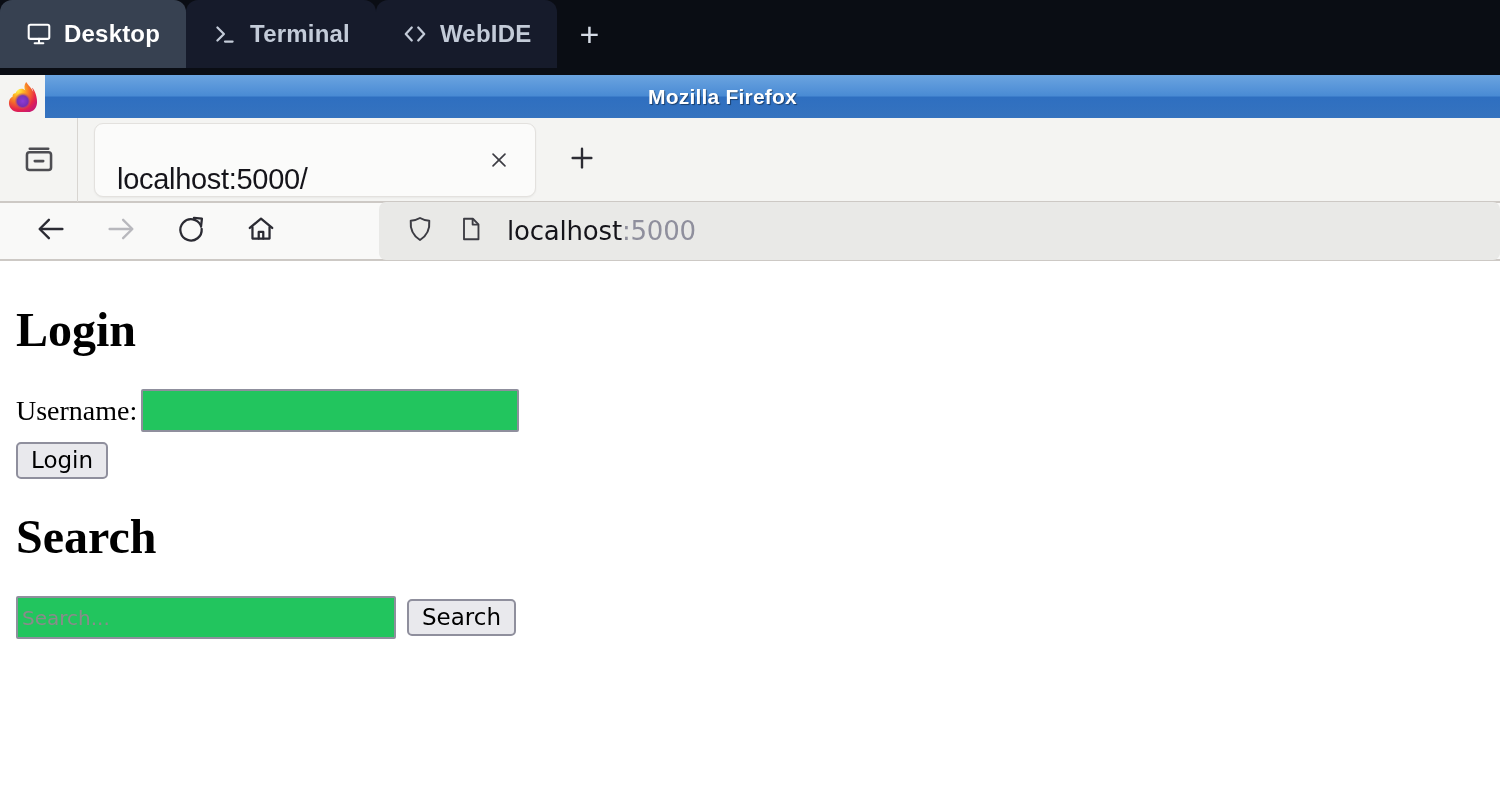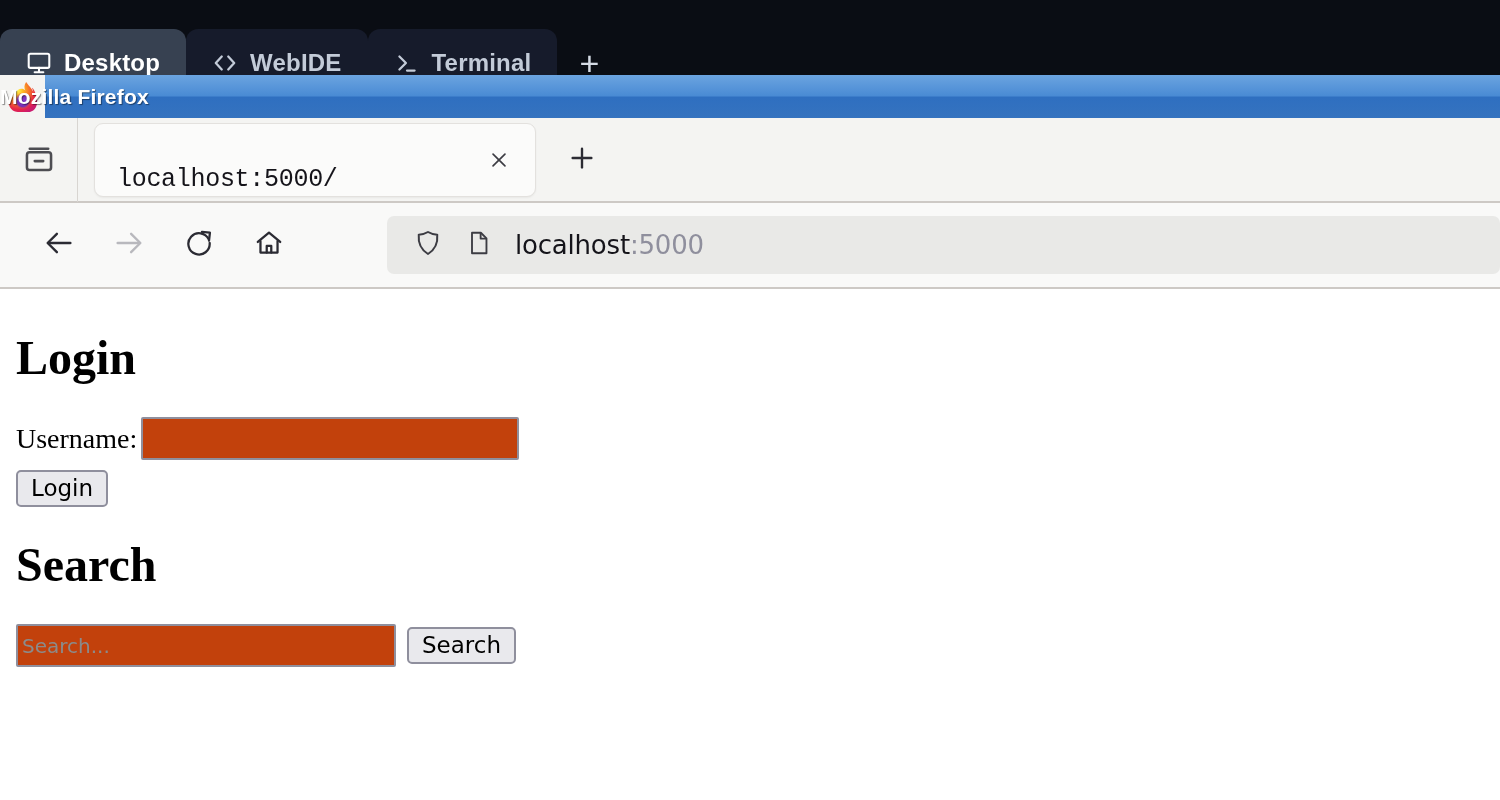--- a/index.html
+++ b/index.html
@@ -20,23 +20,21 @@
   }
 
   
   .env-tabstrip {
     position: absolute;
     left: 0; top: 0;
     width: 1300px;
     height: 75px;
     background: #0a0d14;
     display: flex;
-    align-items: flex-end;
-    box-sizing: border-box;
-    margin-top: 22px;
+    box-sizing: border-box;
   }
   .env-tab {
     height: 68px;
     display: flex;
     align-items: center;
     gap: 12px;
     padding: 0 26px;
     border-radius: 12px 12px 0 0;
     box-sizing: border-box;
     font-size: 24px;
@@ -100,21 +98,21 @@
     height: 43px;
     background: #f4f4f2;
     display: flex;
     align-items: center;
     justify-content: center;
     flex: 0 0 auto;
   }
   .ff-title {
     position: absolute;
     left: 0; right: 0;
-    text-align: left;
+    text-align: center;
     color: #ffffff;
     font-size: 21px;
     font-weight: bold;
     text-shadow: 1px 1px 1px rgba(0,0,0,.45);
     letter-spacing: .2px;
     padding-right: 55px;
     box-sizing: border-box;
     pointer-events: none;
   }
 
@@ -147,26 +145,26 @@
     border-radius: 9px;
     display: flex;
     align-items: center;
     box-sizing: border-box;
     padding: 0 14px 0 22px;
     box-shadow: 0 1px 2px rgba(0,0,0,.05);
     flex: 0 0 auto;
   }
   .ff-tab-title {
     flex: 1 1 auto;
-    font-size: 25px;
+    font-size: 29px;
     color: #15141a;
     white-space: nowrap;
     overflow: hidden;
     text-overflow: ellipsis;
-    font-family: Liberation Mono, monospace;
+    font-family: Liberation Sans, sans-serif;
     letter-spacing: -.3px;
     margin-top: 40px;
   }
   .ff-tab-close {
     width: 44px;
     height: 44px;
     display: flex;
     align-items: center;
     justify-content: center;
     flex: 0 0 auto;
@@ -178,27 +176,27 @@
     margin-left: 16px;
     display: flex;
     align-items: center;
     justify-content: center;
     border-radius: 6px;
     flex: 0 0 auto;
   }
 
   
   .ff-navbar {
-    height: 86px;
+    height: 58px;
     background: #f9f9f8;
     border-bottom: 2px solid #cdc9c5;
     display: flex;
     align-items: center;
     box-sizing: border-box;
-    padding-left: 30px;
+    padding-left: 22px;
   }
   .nav-btn {
     width: 58px;
     height: 58px;
     display: flex;
     align-items: center;
     justify-content: center;
     border-radius: 6px;
     flex: 0 0 auto;
     margin-right: 12px;
@@ -253,21 +251,21 @@
     font-family: "Liberation Serif", "DejaVu Serif", serif;
     color: #000;
     white-space: nowrap;
   }
   input.ua-input {
     font-family: "DejaVu Sans", sans-serif;
     font-size: 20px;
     padding: 2px 4px;
     border: 2px solid #8f8f9d;
     border-radius: 2px;
-    background: #c2410c;
+    background: #22c55e;
     color: #000;
     box-sizing: border-box;
     outline: none;
   }
   #username-field { width: 378px; height: 43px; margin-left: 4px; }
   #password-field { width: 378px; height: 43px; margin-left: 4px; }
   #search-field   { width: 380px; height: 43px; }
 
   button.ua-button {
     font-family: "DejaVu Sans", sans-serif;
@@ -303,35 +301,35 @@
           <line x1="12" y1="16.5" x2="12" y2="20"></line>
           <line x1="8" y1="20.5" x2="16" y2="20.5"></line>
         </svg>
       </span>
       <span class="env-tab-label">Desktop</span>
     </div>
 
     <div class="env-tab inactive">
       <span class="env-ico">
         <svg width="26" height="26" viewBox="0 0 24 24" fill="none" stroke="#c3cbd8" stroke-width="2.1" stroke-linecap="round" stroke-linejoin="round">
+          <polyline points="5,6 11,12 5,18"></polyline>
+          <line x1="12" y1="19" x2="19" y2="19"></line>
+        </svg>
+      </span>
+      <span class="env-tab-label">Terminal</span>
+    </div>
+
+    <div class="env-tab inactive">
+      <span class="env-ico">
+        <svg width="26" height="26" viewBox="0 0 24 24" fill="none" stroke="#c3cbd8" stroke-width="2.1" stroke-linecap="round" stroke-linejoin="round">
           <polyline points="9,6 3.5,12 9,18"></polyline>
           <polyline points="15,6 20.5,12 15,18"></polyline>
         </svg>
       </span>
       <span class="env-tab-label">WebIDE</span>
-    </div>
-
-    <div class="env-tab inactive">
-      <span class="env-ico">
-        <svg width="26" height="26" viewBox="0 0 24 24" fill="none" stroke="#c3cbd8" stroke-width="2.1" stroke-linecap="round" stroke-linejoin="round">
-          <polyline points="5,6 11,12 5,18"></polyline>
-          <line x1="12" y1="19" x2="19" y2="19"></line>
-        </svg>
-      </span>
-      <span class="env-tab-label">Terminal</span>
     </div>
 
     <div class="env-plus">
       <span>+</span>
     </div>
   </div>
 
   <div class="ff-window">
 
     <div class="ff-titlebar">

